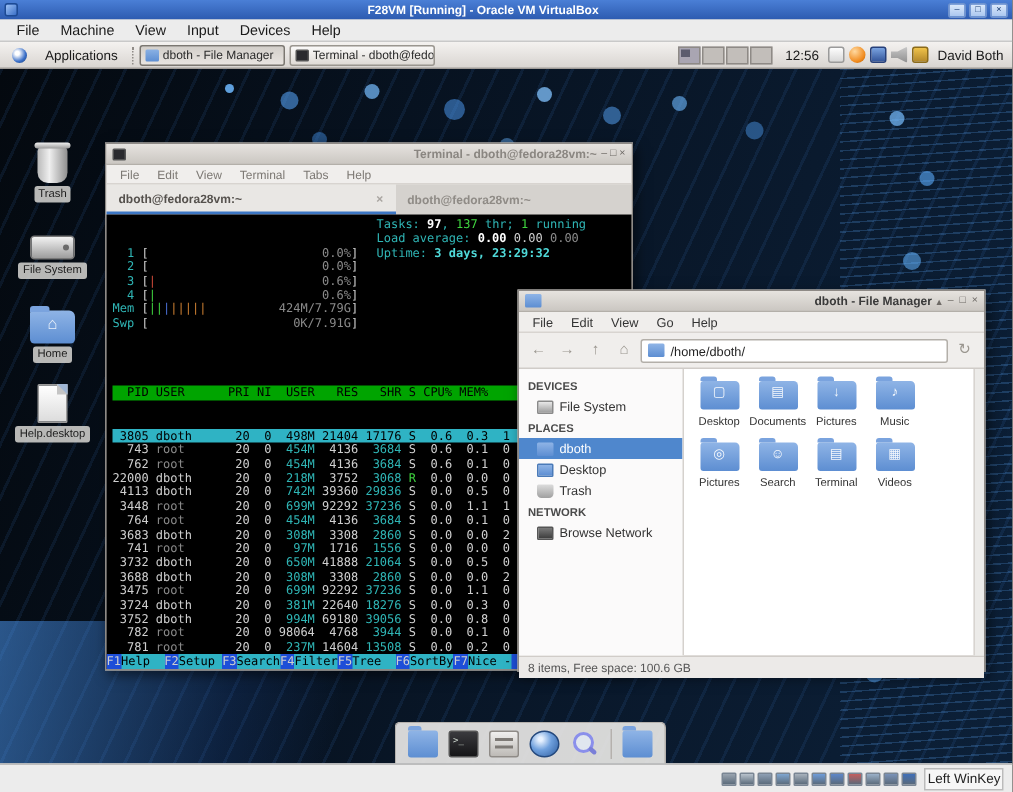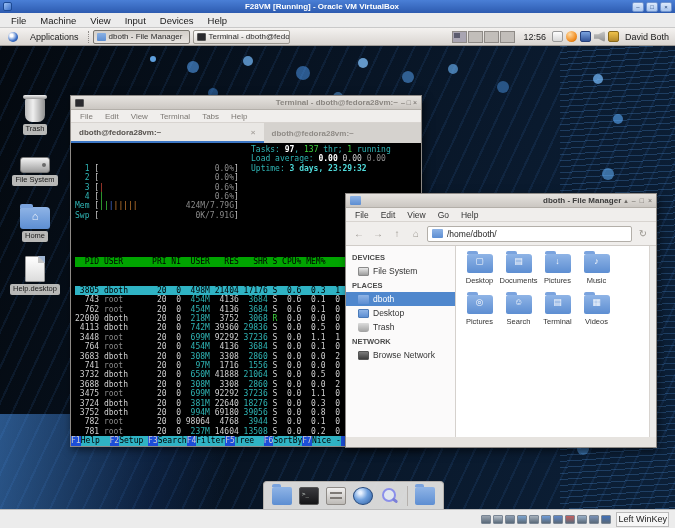--- a/index.html
+++ b/index.html
@@ -409,20 +409,23 @@
             <div class="fcell">
               <span class="ffolder">
                 <span class="femblem">▦</span>
               </span>
               <span class="flabel">Videos</span>
             </div>
           </div>
         <div id="fm-scroll"></div>
       </div>
     </div>
+    <div id="fm-statusbar">
+      <span>8 items, Free space: 100.6 GB</span>
+    </div>
   </div>
 
   <div id="vbox-statusbar">
     <span id="vbox-sb-icons" style="display:flex;gap:2px;">
         <span class="sb-ico" style="background: linear-gradient(rgb(154, 164, 176), rgb(90, 106, 122)); border: 1px solid rgb(122, 134, 148);"></span>
         <span class="sb-ico" style="background: linear-gradient(rgb(184, 194, 204), rgb(90, 106, 122)); border: 1px solid rgb(122, 134, 148);"></span>
         <span class="sb-ico" style="background: linear-gradient(rgb(143, 160, 180), rgb(90, 106, 122)); border: 1px solid rgb(122, 134, 148);"></span>
         <span class="sb-ico" style="background: linear-gradient(rgb(127, 166, 208), rgb(90, 106, 122)); border: 1px solid rgb(122, 134, 148);"></span>
         <span class="sb-ico" style="background: linear-gradient(rgb(168, 178, 188), rgb(90, 106, 122)); border: 1px solid rgb(122, 134, 148);"></span>
         <span class="sb-ico" style="background: linear-gradient(rgb(111, 156, 216), rgb(90, 106, 122)); border: 1px solid rgb(122, 134, 148);"></span>

